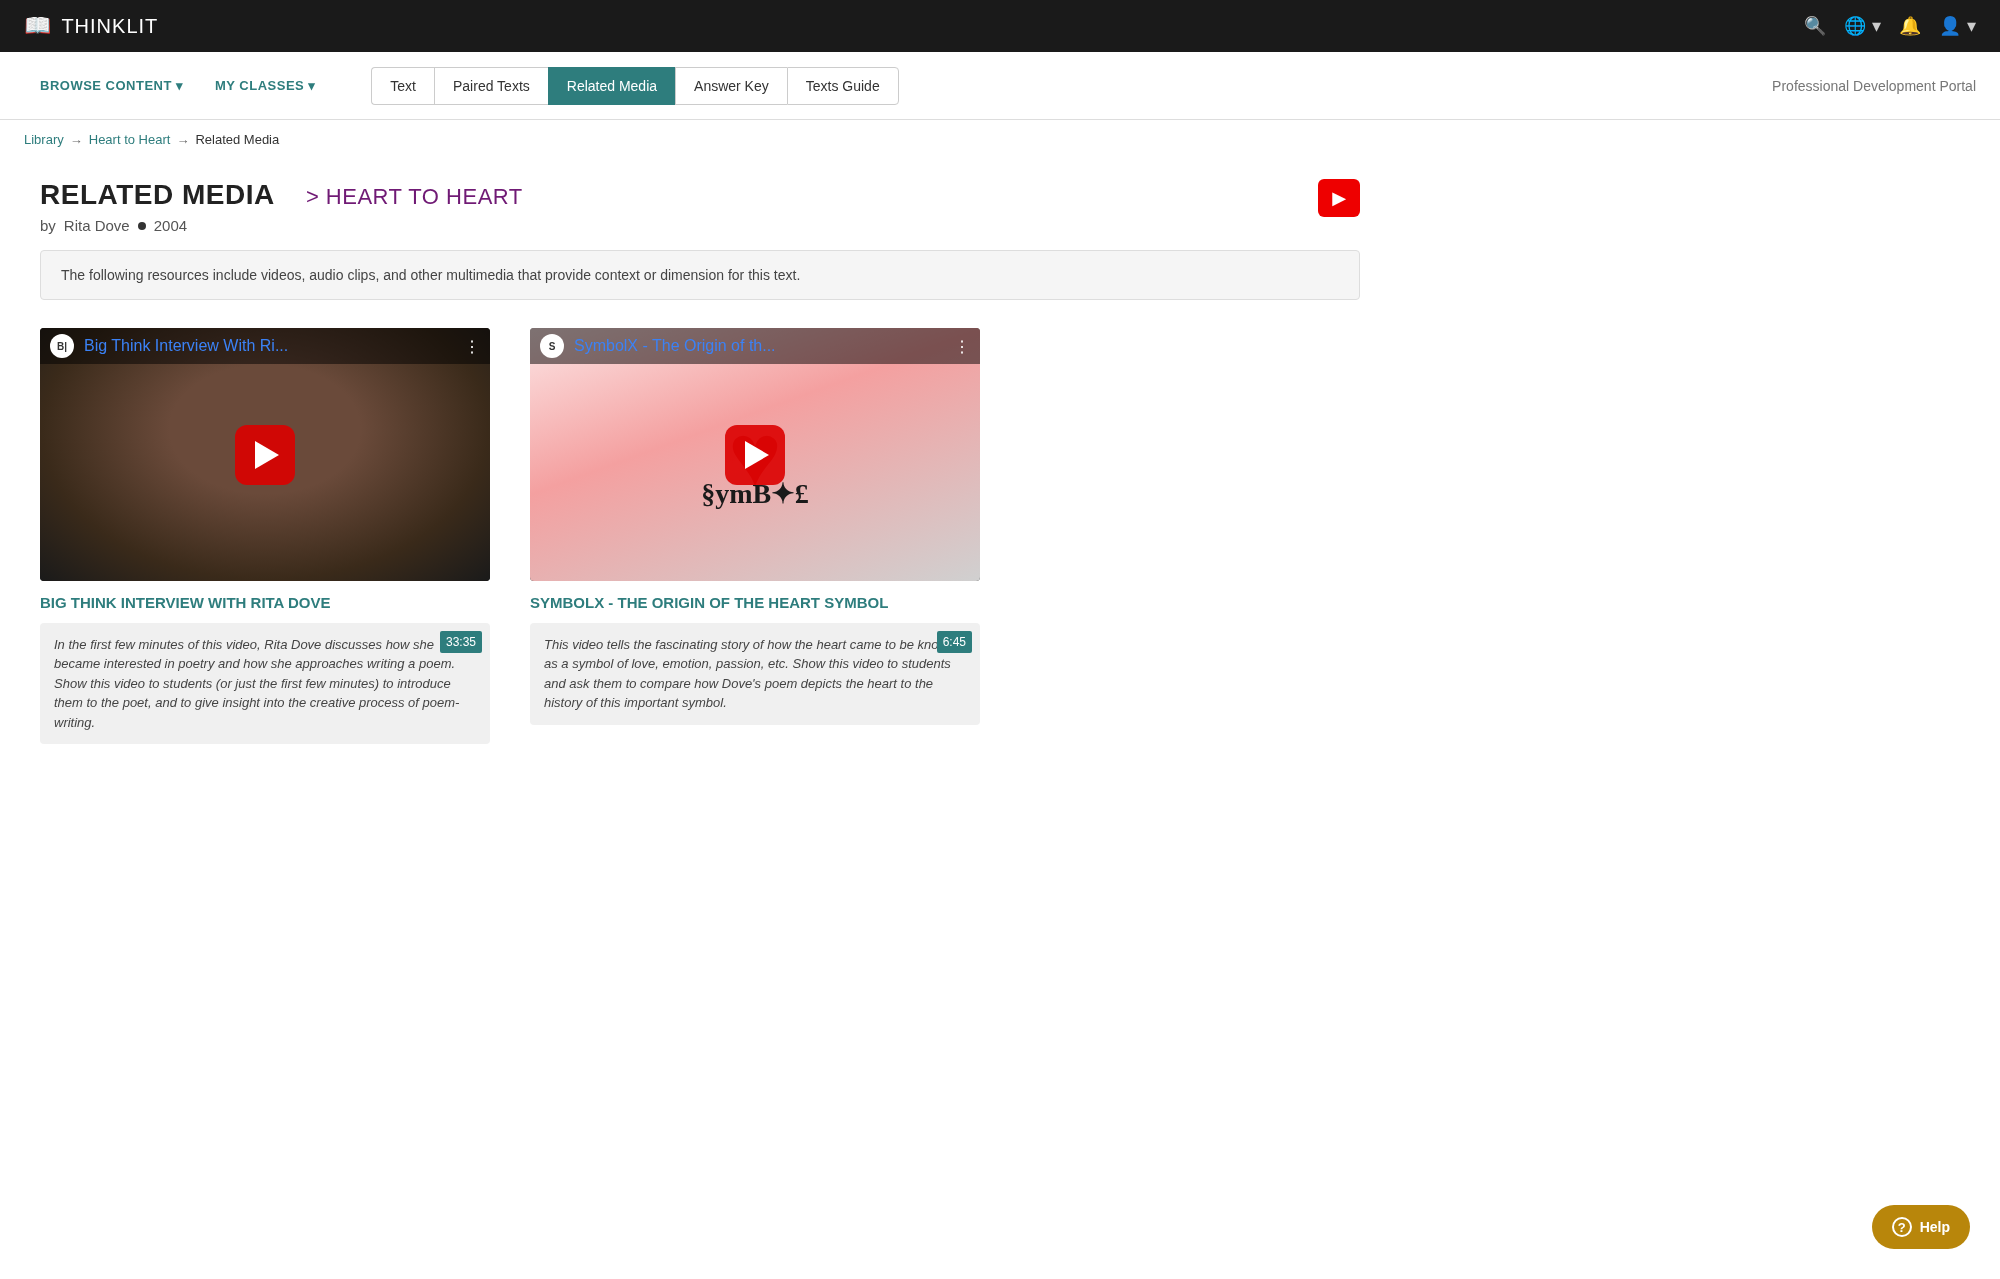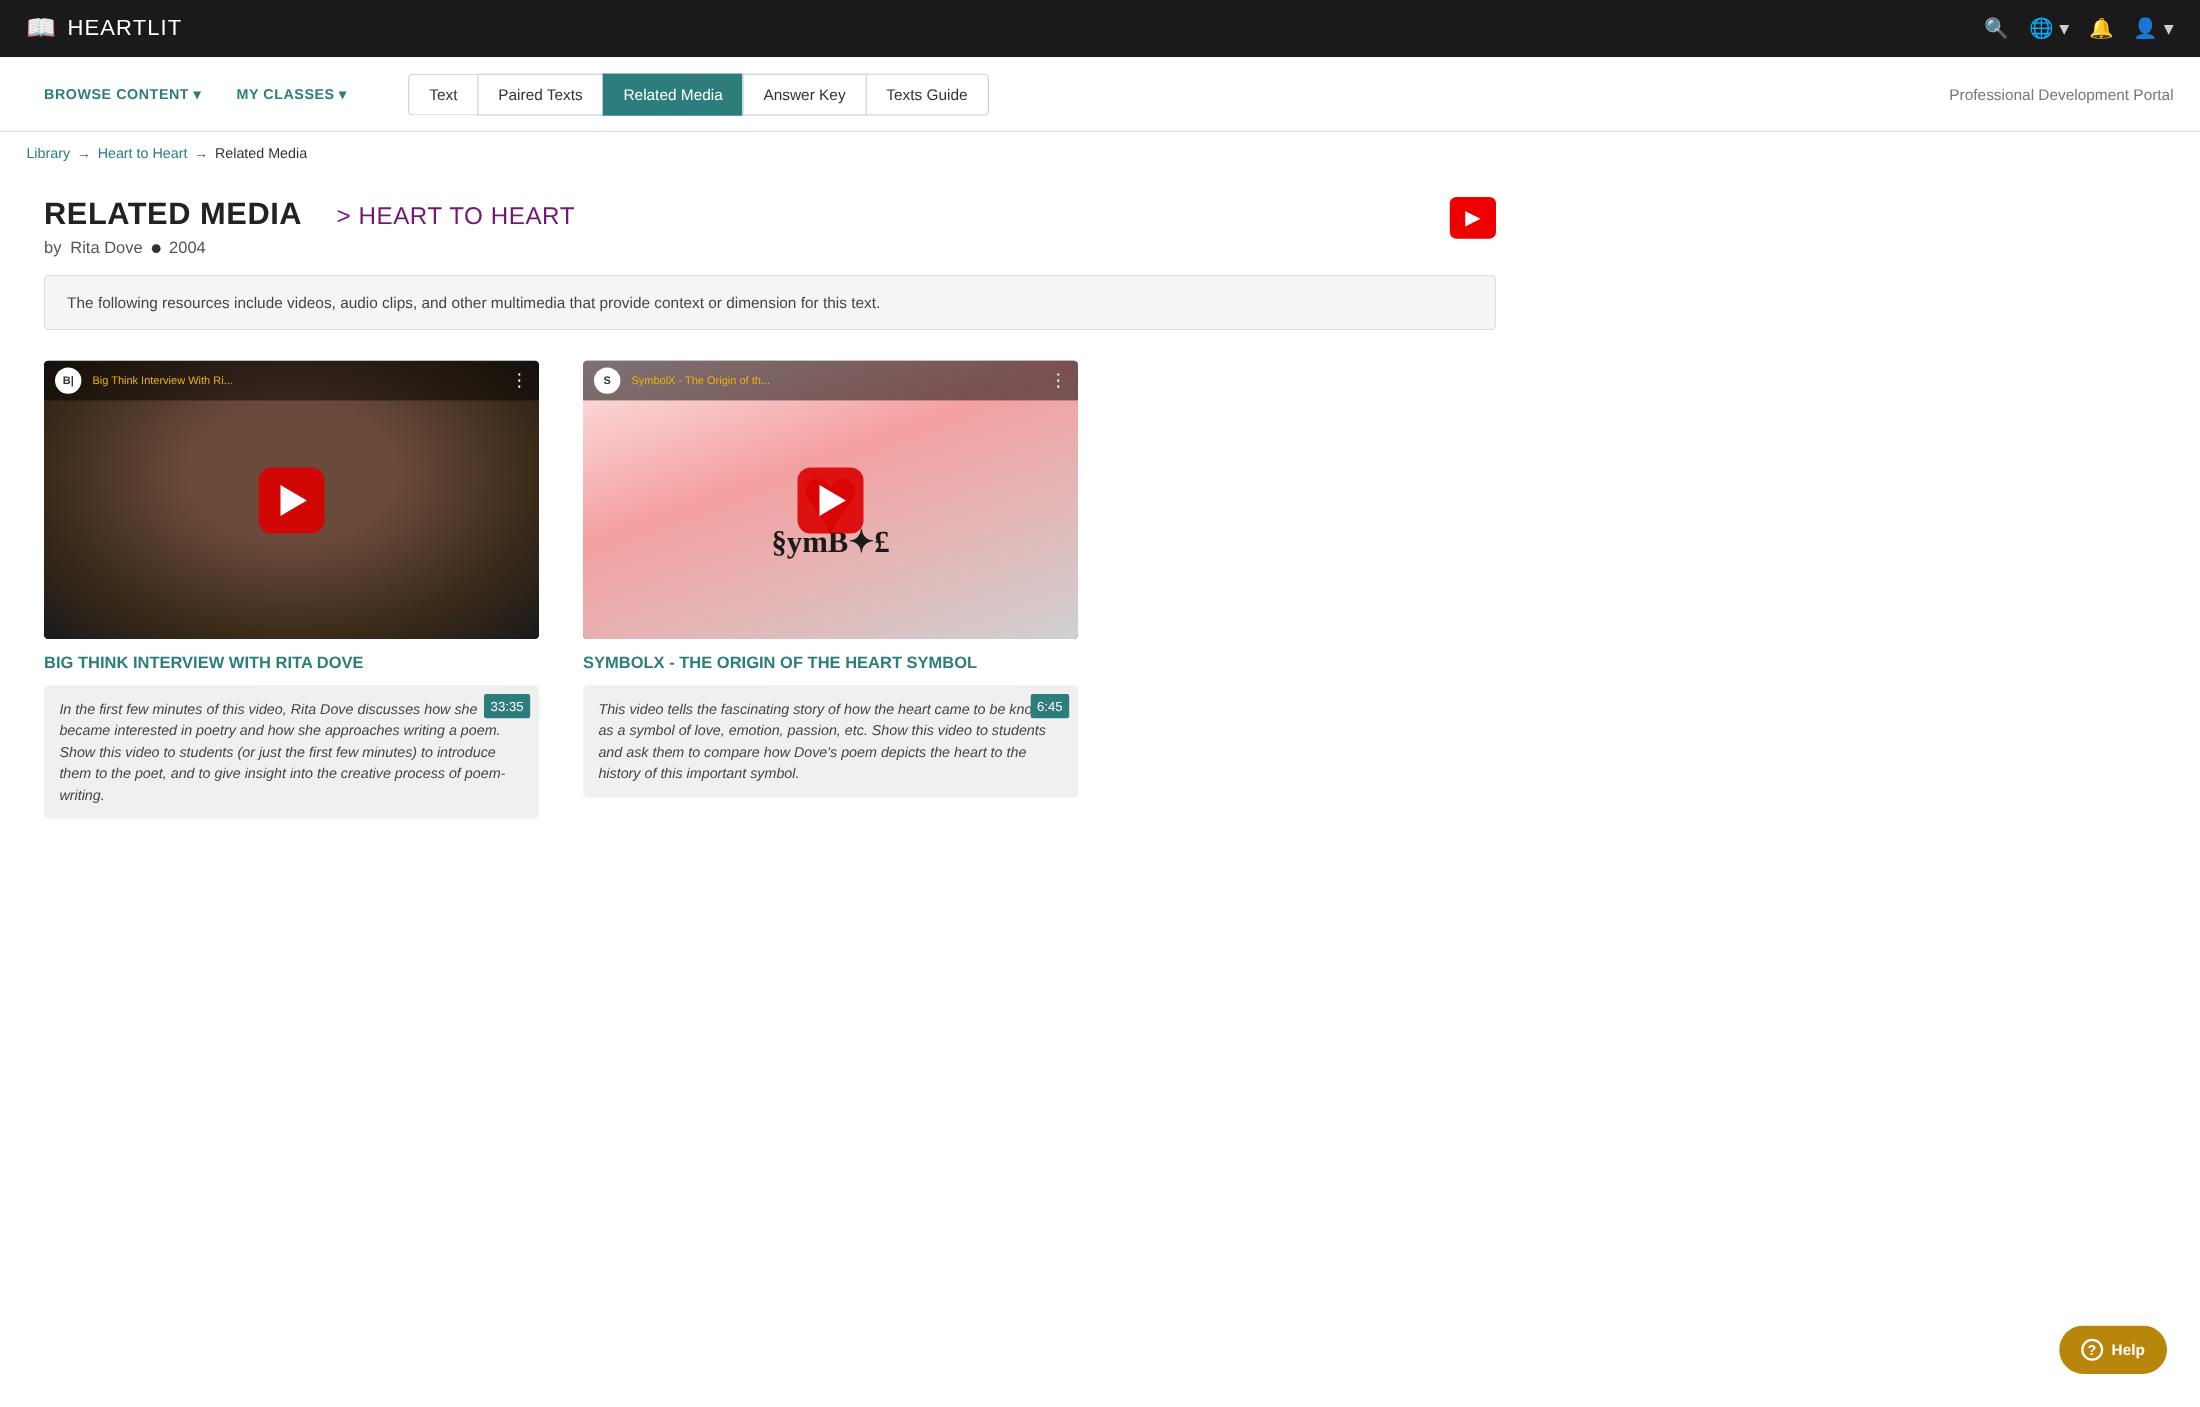--- a/index.html
+++ b/index.html
@@ -268,22 +268,22 @@
       border-radius: 50%;
       display: flex;
       align-items: center;
       justify-content: center;
       font-size: 10px;
       font-weight: bold;
       color: #333;
       flex-shrink: 0;
     }
     .yt-title-bar {
-      color: #eab308;
-      font-size: 10px;
+      color: #3b82f6;
+      font-size: 16px;
       flex: 1;
       overflow: hidden;
       text-overflow: ellipsis;
       white-space: nowrap;
     }
     .yt-dots {
       color: #fff;
       font-size: 16px;
       cursor: pointer;
     }
@@ -372,21 +372,21 @@
       font-weight: bold;
     }
   </style>
 </head>
 <body>
 
 <nav class="top-nav">
   <div class="logo-area">
     <span class="logo-icon">📖</span>
     <span class="logo-text">
-      <span>HEART</span><span>LIT</span>
+      <span>THINK</span><span>LIT</span>
     </span>
   </div>
   <div class="top-nav-icons">
     <span class="top-nav-icon">🔍</span>
     <span class="top-nav-icon">🌐 ▾</span>
     <span class="top-nav-icon">🔔</span>
     <span class="top-nav-icon">👤 ▾</span>
   </div>
 </nav>
 

